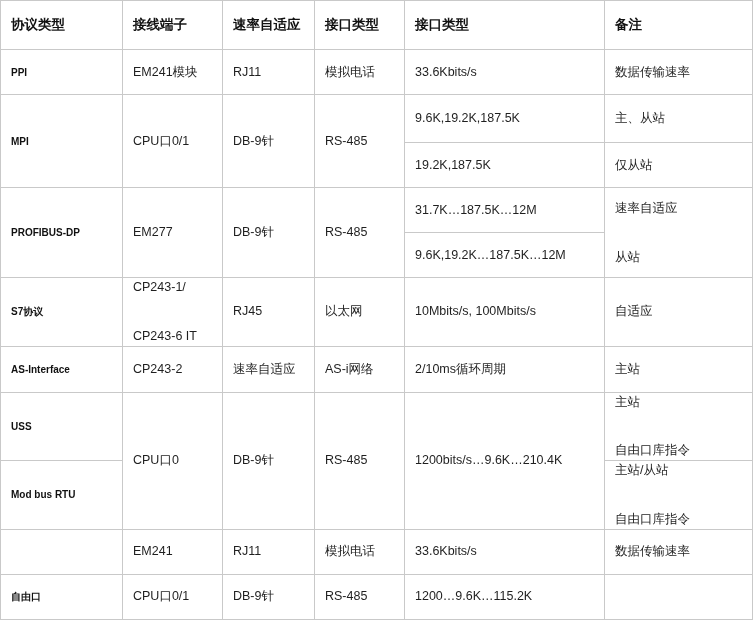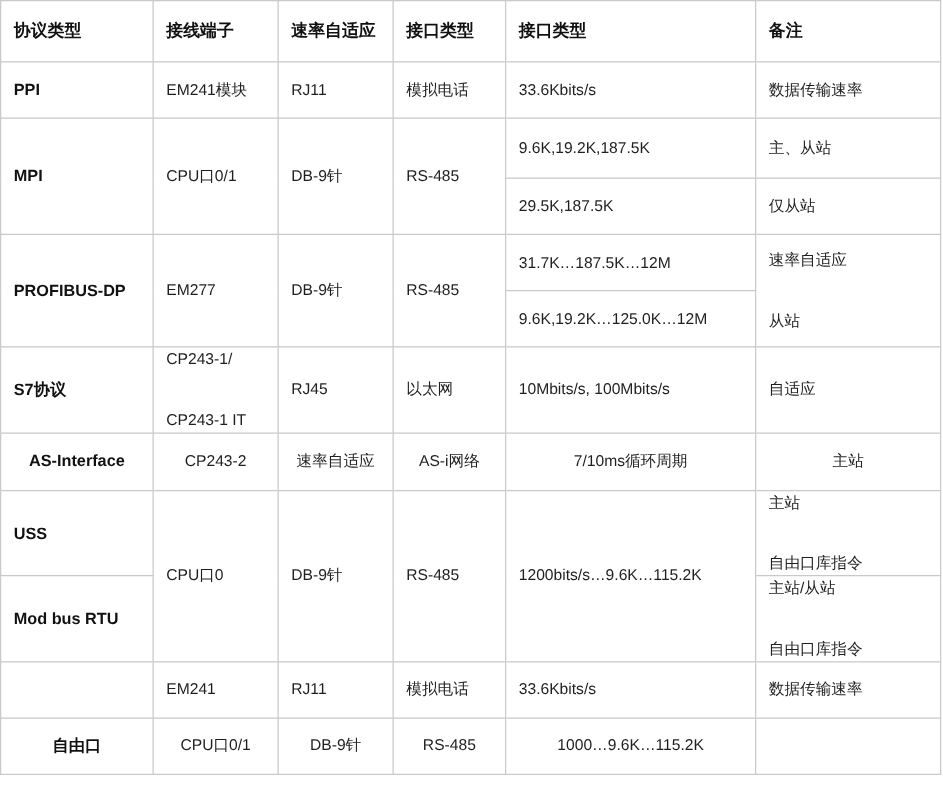--- a/index.html
+++ b/index.html
@@ -36,21 +36,21 @@
     word-break: break-all;
   }
   table.proto td.hdr {
     font-weight: bold;
     font-size: 13.5px;
     color: #111111;
     height: 48px;
   }
   table.proto td.proto-name {
     font-weight: bold;
-    font-size: 13px;
+    font-size: 10px;
     color: #111111;
   }
   .cell-lines span { display: block; }
   .cell-lines span + span { margin-top: 30px; }
   .empty-cell { background: #ffffff; }
   col.c0 { width: 122px; }
   col.c1 { width: 100px; }
   col.c2 { width: 92px; }
   col.c3 { width: 90px; }
   col.c4 { width: 200px; }
@@ -91,66 +91,66 @@
 
       <tr style="height:48px;">
         <td class="proto-name" rowspan="2">MPI</td>
         <td rowspan="2">CPU口0/1</td>
         <td rowspan="2">DB-9针</td>
         <td rowspan="2">RS-485</td>
         <td>9.6K,19.2K,187.5K</td>
         <td>主、从站</td>
       </tr>
       <tr style="height:45px;">
-        <td>29.5K,187.5K</td>
+        <td>19.2K,187.5K</td>
         <td>仅从站</td>
       </tr>
 
       <tr style="height:45px;">
         <td class="proto-name" rowspan="2">PROFIBUS-DP</td>
         <td rowspan="2">EM277</td>
         <td rowspan="2">DB-9针</td>
         <td rowspan="2">RS-485</td>
         <td>31.7K…187.5K…12M</td>
         <td rowspan="2" class="cell-lines">
           <span>速率自适应</span>
           <span>从站</span>
         </td>
       </tr>
       <tr style="height:45px;">
-        <td>9.6K,19.2K…125.0K…12M</td>
+        <td>9.6K,19.2K…187.5K…12M</td>
       </tr>
 
       <tr style="height:59px;">
         <td class="proto-name">S7协议</td>
         <td class="cell-lines">
           <span>CP243-1/</span>
-          <span>CP243-1 IT</span>
+          <span>CP243-6 IT</span>
         </td>
         <td>RJ45</td>
         <td>以太网</td>
         <td>10Mbits/s, 100Mbits/s</td>
         <td>自适应</td>
       </tr>
 
-      <tr style="height:46px;text-align:center;">
+      <tr style="height:46px;">
         <td class="proto-name">AS-Interface</td>
         <td>CP243-2</td>
         <td>速率自适应</td>
         <td>AS-i网络</td>
-        <td>7/10ms循环周期</td>
+        <td>2/10ms循环周期</td>
         <td>主站</td>
       </tr>
 
       <tr style="height:62px;">
         <td class="proto-name">USS</td>
         <td rowspan="2">CPU口0</td>
         <td rowspan="2">DB-9针</td>
         <td rowspan="2">RS-485</td>
-        <td rowspan="2">1200bits/s…9.6K…115.2K</td>
+        <td rowspan="2">1200bits/s…9.6K…210.4K</td>
         <td class="cell-lines">
           <span>主站</span>
           <span>自由口库指令</span>
         </td>
       </tr>
 
       <tr style="height:62px;">
         <td class="proto-name">Mod bus RTU</td>
         <td class="cell-lines">
           <span>主站/从站</span>
@@ -160,23 +160,23 @@
 
       <tr style="height:45px;">
         <td></td>
         <td>EM241</td>
         <td>RJ11</td>
         <td>模拟电话</td>
         <td>33.6Kbits/s</td>
         <td>数据传输速率</td>
       </tr>
 
-      <tr style="height:45px;text-align:center;">
+      <tr style="height:45px;">
         <td class="proto-name">自由口</td>
         <td>CPU口0/1</td>
         <td>DB-9针</td>
         <td>RS-485</td>
-        <td>1000…9.6K…115.2K</td>
+        <td>1200…9.6K…115.2K</td>
         <td class="empty-cell"></td>
       </tr>
     </tbody>
   </table>
 </div>
 
 </body></html>

